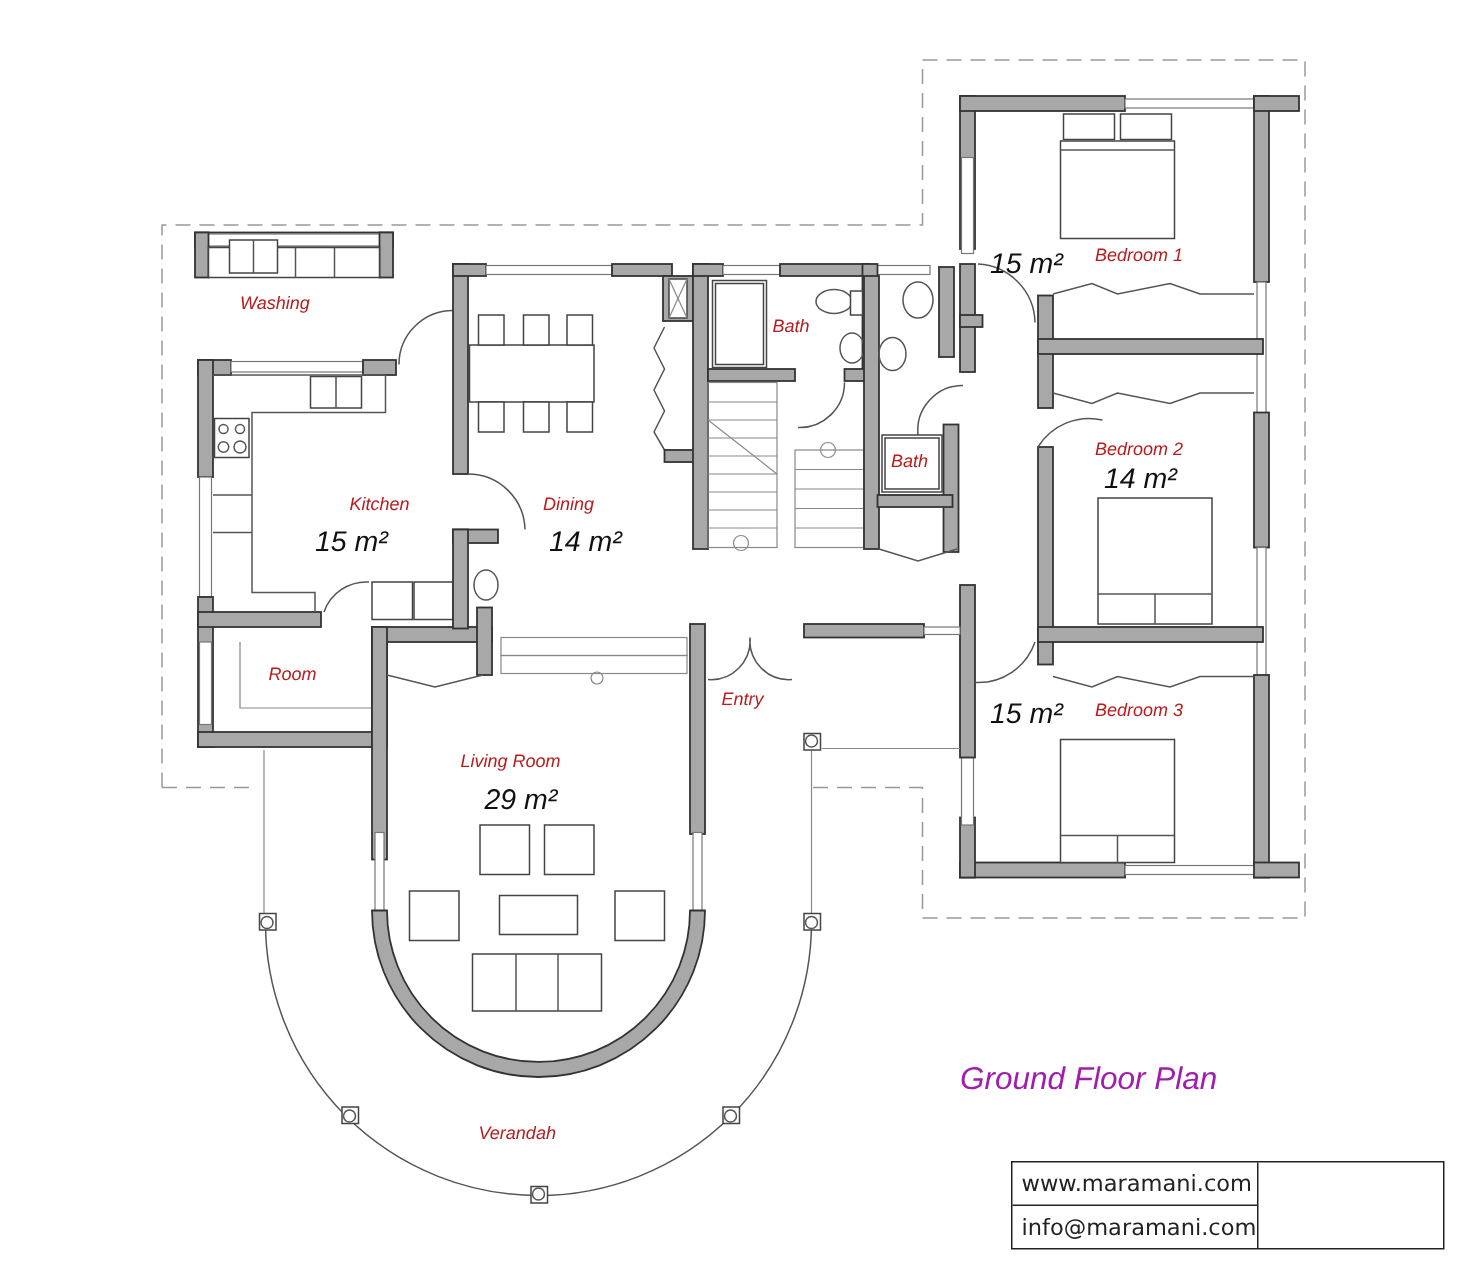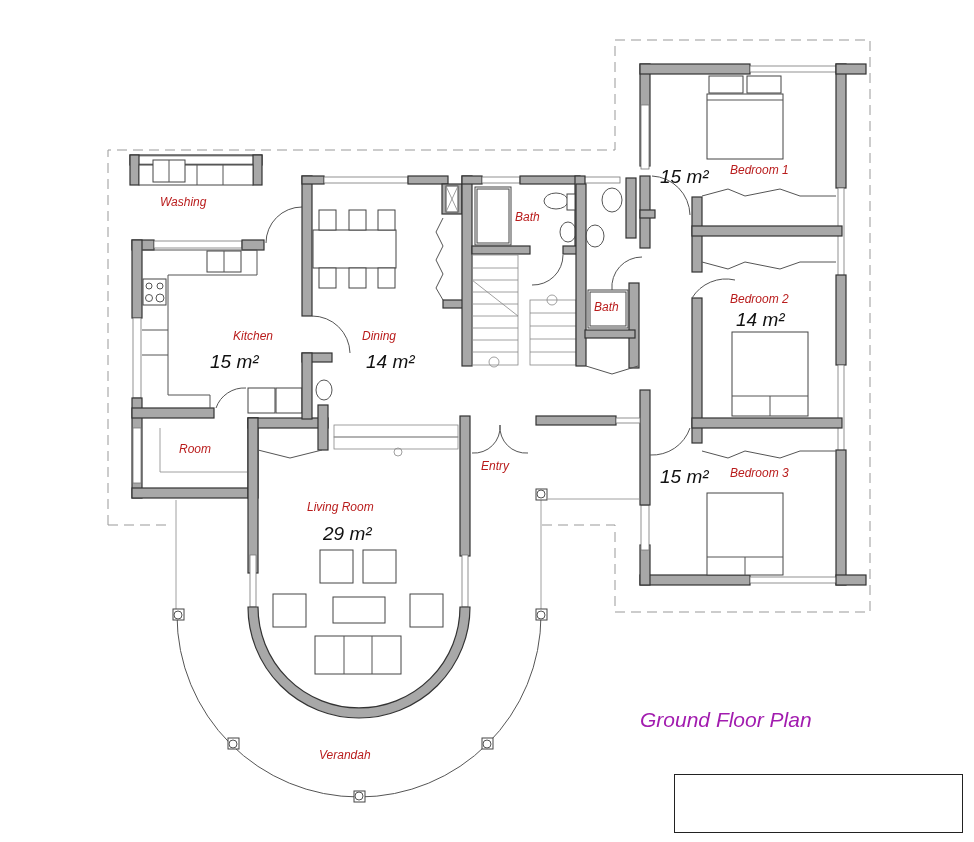--- a/index.html
+++ b/index.html
@@ -267,13 +267,17 @@
 <span class="lbl room" style="left:730px;top:466px;">Bedroom 3</span>
 <span class="lbl area" style="left:660px;top:466px;">15 m²</span>
 <span class="lbl room" style="left:481px;top:459px;">Entry</span>
 <span class="lbl room" style="left:307px;top:500px;">Living Room</span>
 <span class="lbl area" style="left:323px;top:523px;">29 m²</span>
 <span class="lbl room" style="left:319px;top:748px;">Verandah</span>
 
 <span class="lbl title" style="left:640px;top:708px;">Ground Floor Plan</span>
 
 <div class="stamp">
+  <div class="left">
+    <div>www.maramani.com</div>
+    <div>info@maramani.com</div>
+  </div>
 </div>
 
 </body></html>

